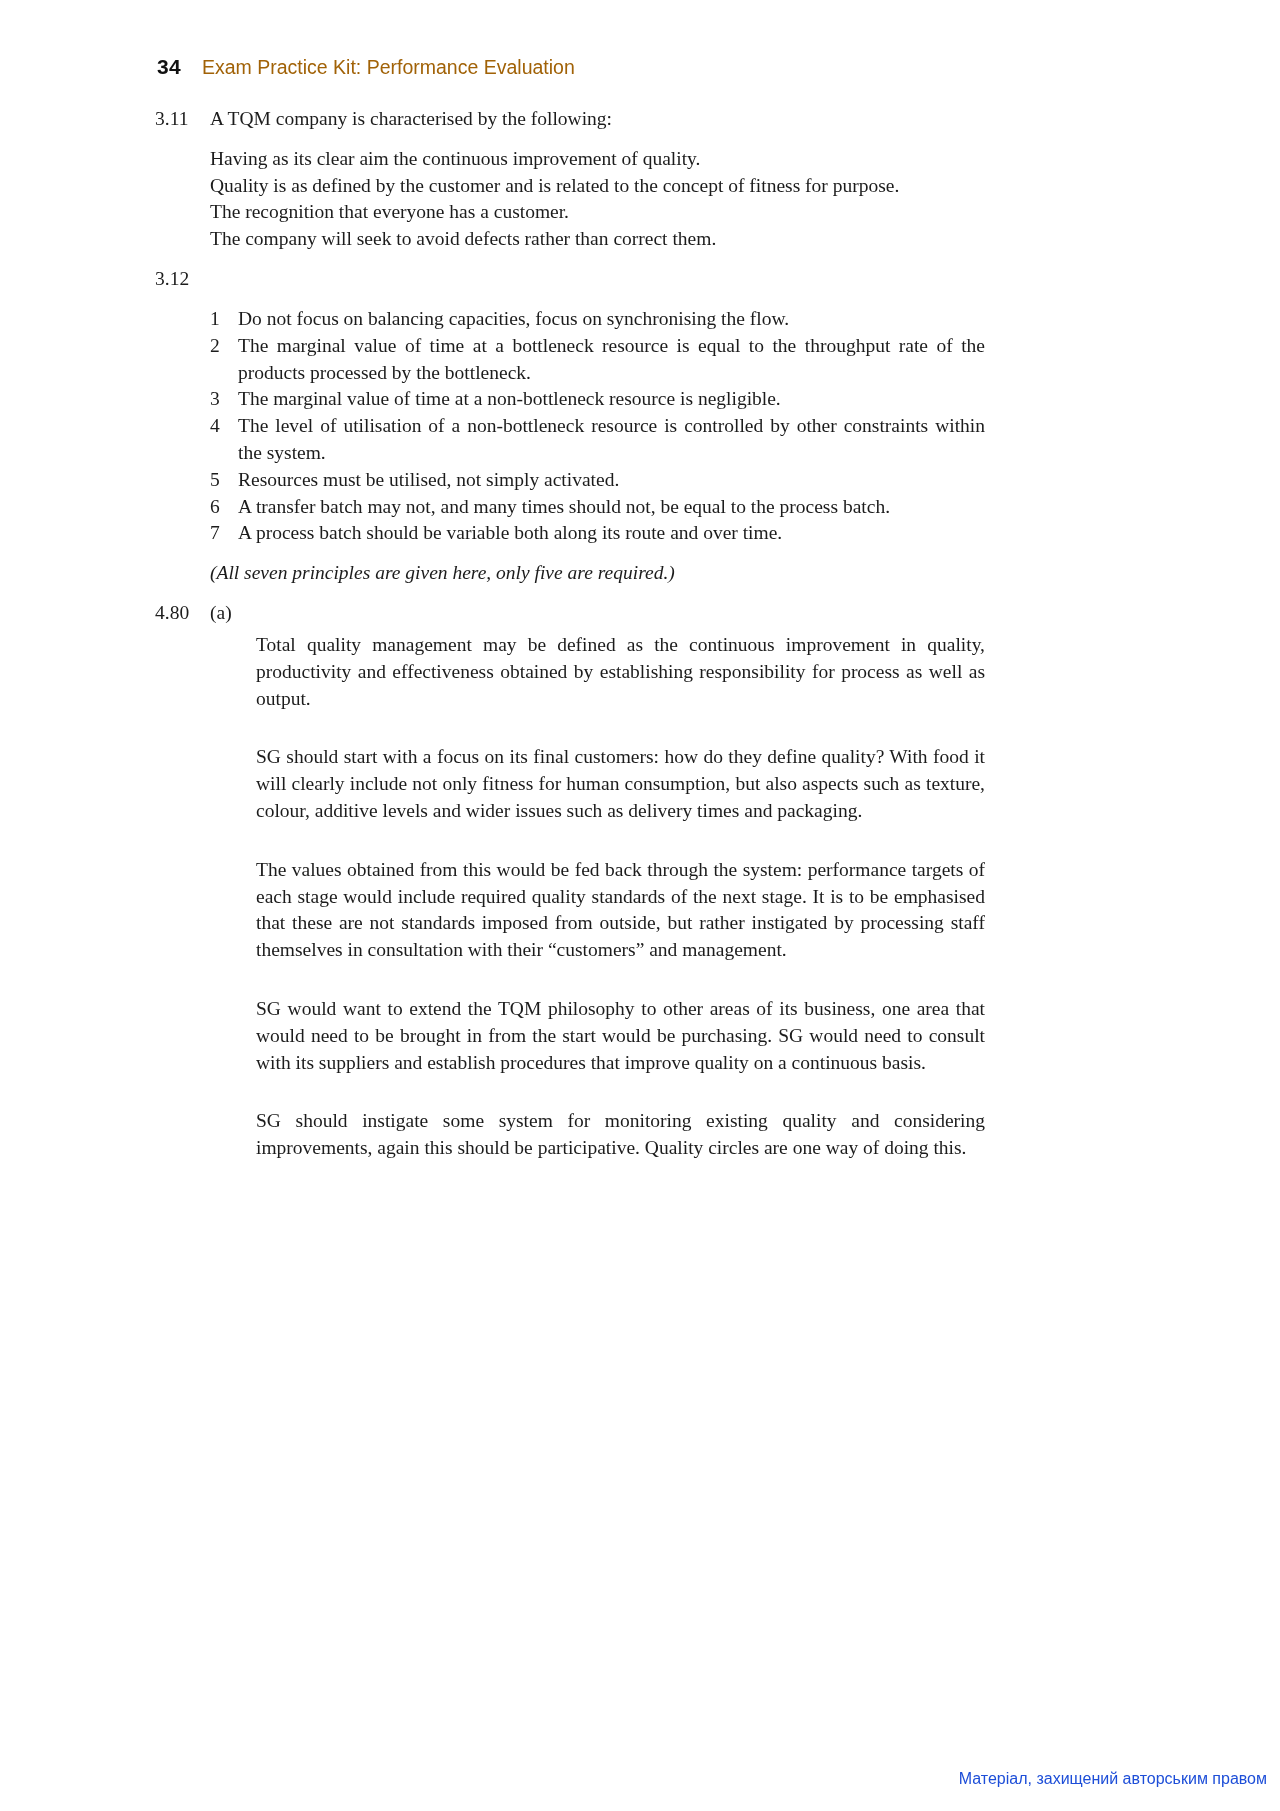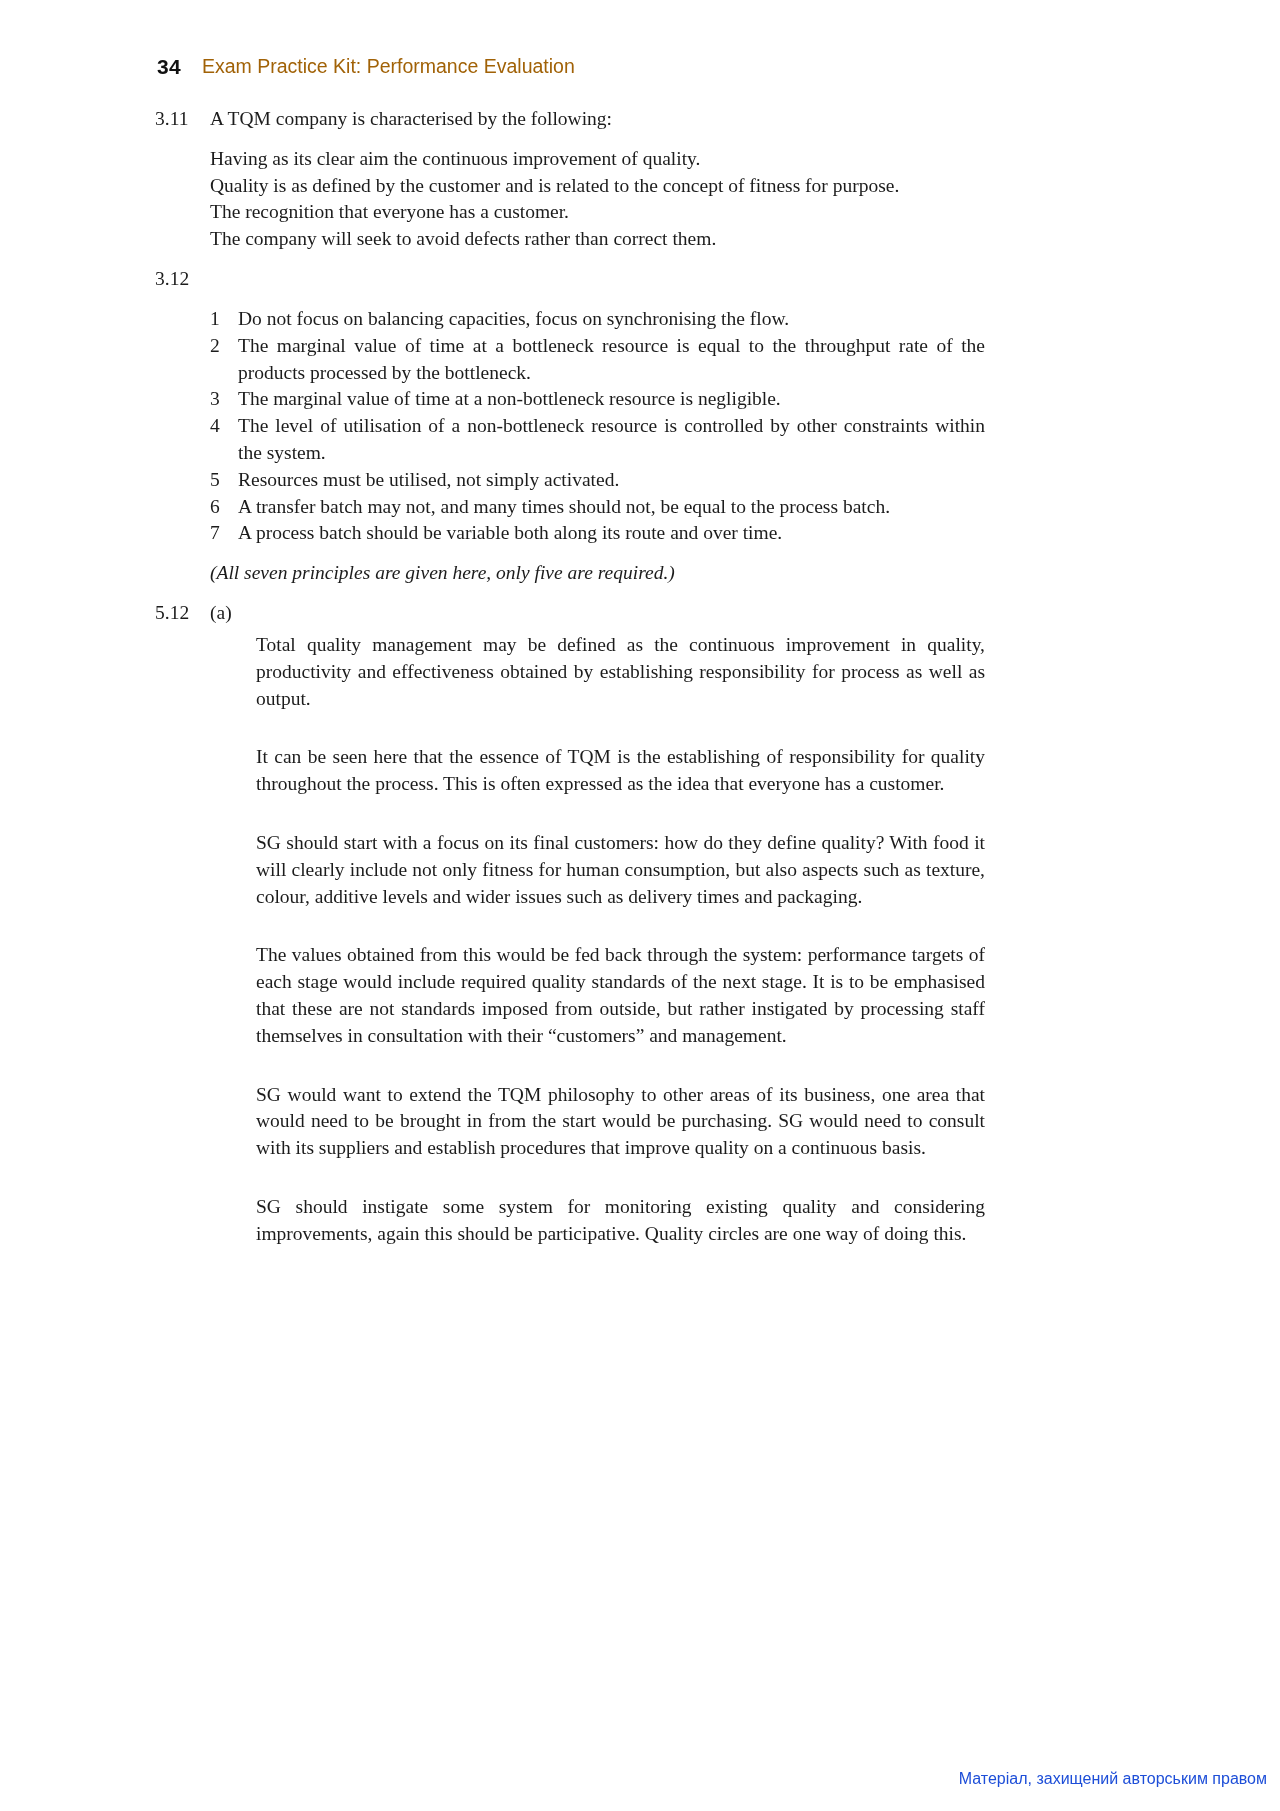--- a/index.html
+++ b/index.html
@@ -9,21 +9,21 @@
     height: 1811px;
     background: #ffffff;
     color: #1d1d1d;
     overflow: hidden;
   }
   .page-header {
     position: absolute;
     top: 55px;
     left: 157px;
     display: flex;
-    align-items: flex-start;
+    align-items: center;
     gap: 21px;
     font-family: "Liberation Sans", sans-serif;
   }
   .page-num {
     font-weight: 700;
     font-size: 21px;
     letter-spacing: 0.3px;
     color: #111;
   }
   .page-title {
@@ -122,27 +122,26 @@
           <div class="li">
             <span class="li-num">7</span>
             <p class="li-text justify">A process batch should be variable both along its route and over time.</p>
           </div>
         </div>
         <p class="note">(All seven principles are given here, only five are required.)</p>
       </div>
     </section>
 
     <section class="section">
-      <div class="sec-num">5.12</div>
+      <div class="sec-num">4.80</div>
       <div class="sec-body">
         <div class="part">
           <span class="part-label">(a)</span>
           <div class="part-body">
             <p class="para justify">Total quality management may be defined as the continuous improvement in quality, productivity and effectiveness obtained by establishing responsibility for process as well as output.</p>
-            <p class="para justify">It can be seen here that the essence of TQM is the establishing of responsibility for quality throughout the process. This is often expressed as the idea that everyone has a customer.</p>
             <p class="para justify">SG should start with a focus on its final customers: how do they define quality? With food it will clearly include not only fitness for human consumption, but also aspects such as texture, colour, additive levels and wider issues such as delivery times and packaging.</p>
             <p class="para justify">The values obtained from this would be fed back through the system: performance targets of each stage would include required quality standards of the next stage. It is to be emphasised that these are not standards imposed from outside, but rather instigated by processing staff themselves in consultation with their “customers” and management.</p>
             <p class="para justify">SG would want to extend the TQM philosophy to other areas of its business, one area that would need to be brought in from the start would be purchasing. SG would need to consult with its suppliers and establish procedures that improve quality on a continuous basis.</p>
             <p class="para justify">SG should instigate some system for monitoring existing quality and considering improvements, again this should be participative. Quality circles are one way of doing this.</p>
           </div>
         </div>
       </div>
     </section>
 
   </main>

